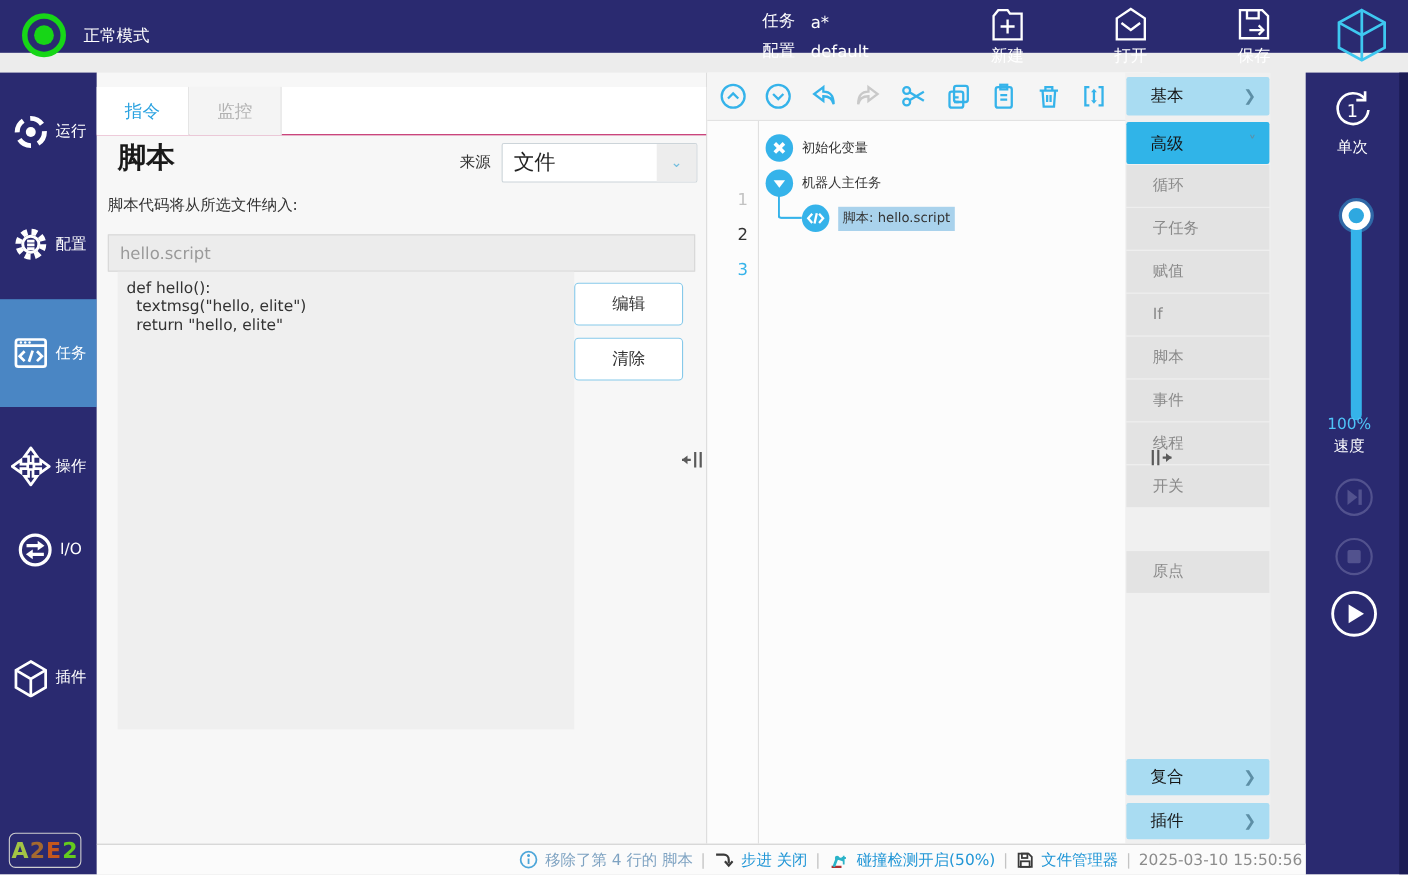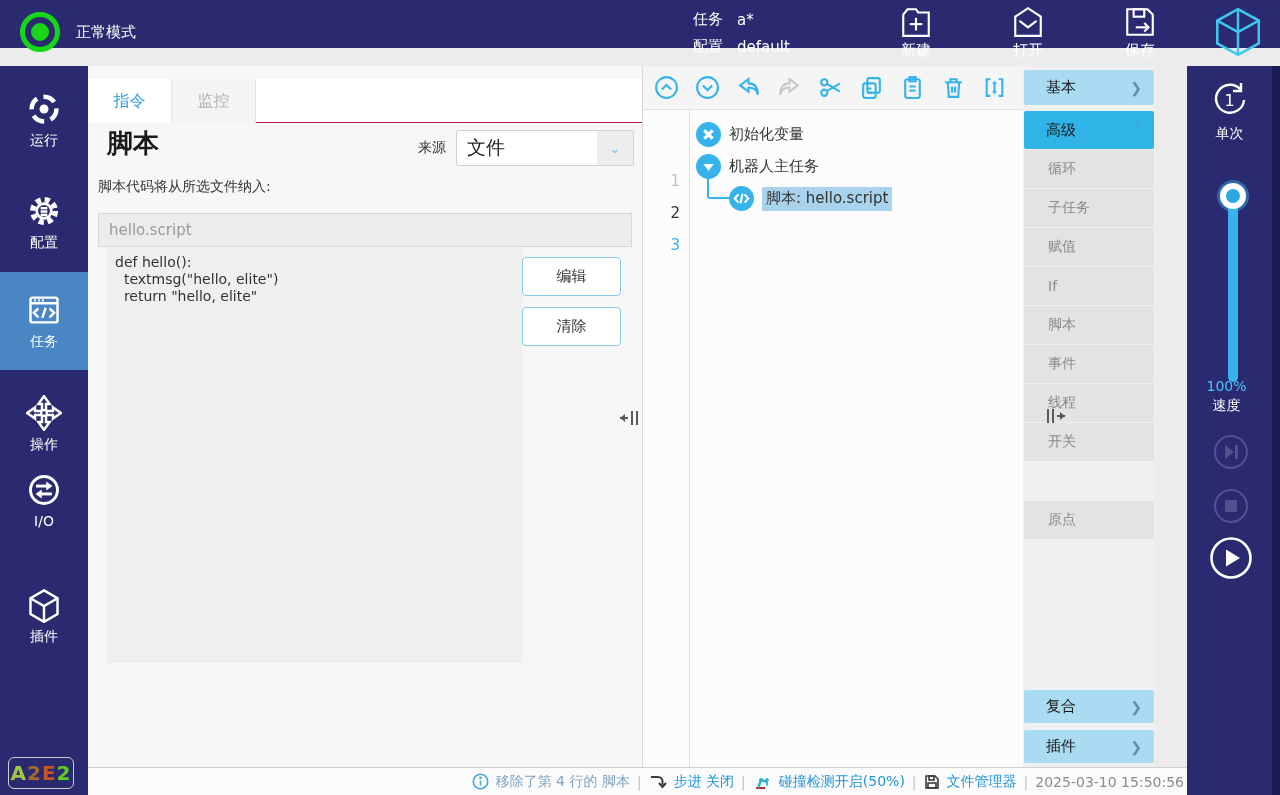--- a/index.html
+++ b/index.html
@@ -16,21 +16,21 @@
   .task-info .row { display:flex; gap:14px; height:27px; align-items:center; }
   .tb-actions { position:absolute; left:880px; top:5px; display:flex; gap:40px; }
   .tb-btn { width:72px; display:flex; flex-direction:column; align-items:center; gap:2px; cursor:pointer; }
   .tb-btn svg { width:34px; height:34px; stroke:#fff; fill:none; stroke-width:2; }
   .tb-btn .lbl { font-size:15px;text-align:center; }
   .logo { position:absolute; left:1210px; top:4px; width:56px; height:56px; }
   .logo svg { width:56px; height:56px; stroke:#3ec8f0; fill:none; stroke-width:2.4; }
 
   
   .sidebar { position:absolute; left:0; top:66px; width:88px; height:729px; background:#2a2a70; }
-  .nav-item { position:absolute; left:0; width:88px; height:84px; display:flex; flex-direction:column; align-items:center; justify-content:center; gap:5px; color:#fff; cursor:pointer; }
+  .nav-item { position:absolute; left:0; width:88px; height:84px; display:flex; align-items:center; justify-content:center; gap:5px; color:#fff; cursor:pointer; }
   .nav-item svg { width:36px; height:36px; stroke:#fff; fill:none; stroke-width:2.2; }
   .nav-item .lbl { font-size:14px; }
   .nav-item.active { background:#4a86c4; height:98px; }
   .badge { position:absolute; left:8px; top:691px; width:66px; height:32px; border:1px solid #cfcfcf; border-radius:6px; display:flex; align-items:center; justify-content:center; font-size:20px; font-weight:bold; letter-spacing:1px; }
   .badge .c0{color:#a3c445}.badge .c1{color:#a4692f}.badge .c2{color:#c4571d}.badge .c3{color:#64cc1e}
 
   
   .main-panel { position:absolute; left:88px; top:66px; width:555px; height:701px; background:#f7f7f7; border-right:1px solid #d8d8d8; }
   .tabbar { position:absolute; left:0; top:0; width:100%; height:44px; background:#fff; border-bottom:1px solid #be185d; display:flex;margin-top:13px; }
   .tab { width:84px; height:44px; display:flex; align-items:center; justify-content:center; font-size:16px; border-right:1px solid #e3e3e3; cursor:pointer; }
@@ -51,21 +51,21 @@
 
   
   .tree-panel { position:absolute; left:643px; top:66px; width:412px; height:701px; background:#fcfcfc; border-right:1px solid #d8d8d8; }
   .tree-toolbar { position:absolute; left:0; top:0; width:100%; height:44px; background:#f5f5f5; border-bottom:1px solid #e2e2e2; display:flex; align-items:center; gap:15px; padding-left:10px; }
   .ticon { width:26px; height:26px; cursor:pointer; display:flex; align-items:center; justify-content:center; }
   .ticon svg { width:25px; height:25px; stroke:#35b3ea; fill:none; stroke-width:2; }
   .ticon.disabled svg { stroke:#c9c9c9; }
   .gutter { position:absolute; left:0; top:44px; width:47px; height:657px; border-right:1px solid #e0e0e0; }
   .lineno { position:absolute; right:9px; width:30px; text-align:right; font-size:15px; }
   .ln1 { top:62px; color:#c2c2c2; } .ln2 { top:94px; color:#333; } .ln3 { top:126px; color:#35b3ea; }
-  .node { position:absolute; display:flex; align-items:center; gap:8px; font-size:15px; color:#333; cursor:pointer; }
+  .node { position:absolute; display:flex; align-items:center; gap:8px; font-size:12px; color:#333; cursor:pointer; }
   .node-icon { width:25px; height:25px; border-radius:50%; background:#35b3ea; color:#fff; display:flex; align-items:center; justify-content:center; flex:none; }
   .node-icon svg { width:25px; height:25px; }
   .n1 { left:53px; top:56px; } .n2 { left:53px; top:88px; } .n3 { left:86px; top:120px; }
   .connector { position:absolute; left:64px; top:105px; width:22px; height:28px; border-left:2px solid #35b3ea; border-bottom:2px solid #35b3ea; border-bottom-left-radius:3px; }
   .sel { background:#a9d2ec; padding:2px 4px 3px 4px; }
 
   
   .cmd-panel { position:absolute; left:1023px; top:66px; width:132px; height:701px; background:#f0f0f0; }
   .cmd-header { position:absolute; left:1px; width:130px; display:flex; align-items:center; cursor:pointer; font-size:15px; color:#161616; border-radius:2px; }
   .cmd-header .t { padding-left:22px; flex:1; }

